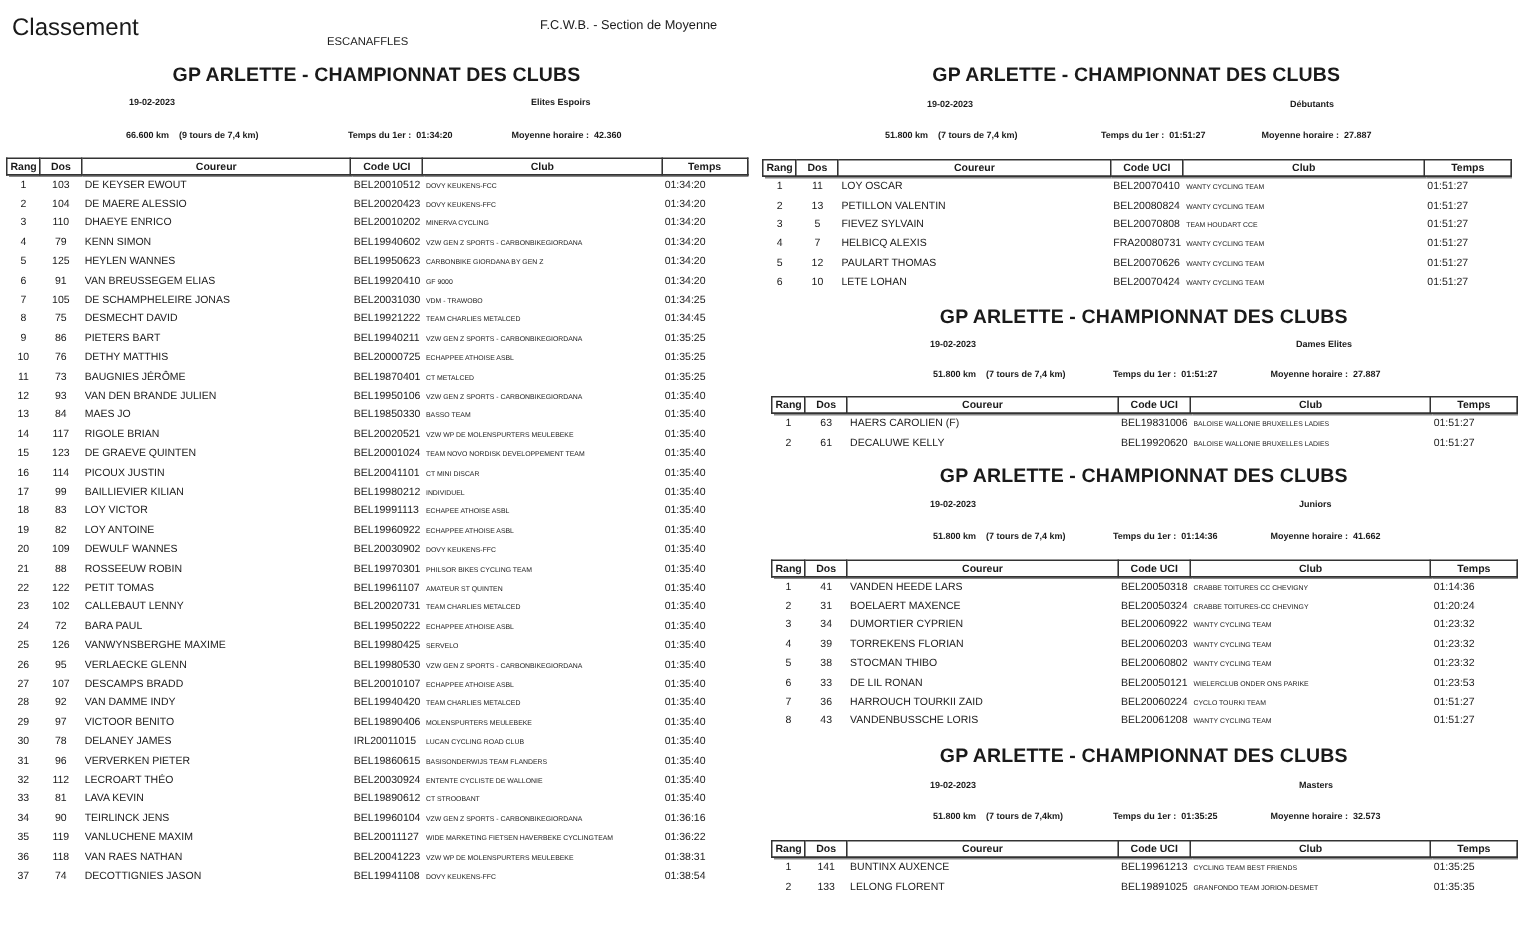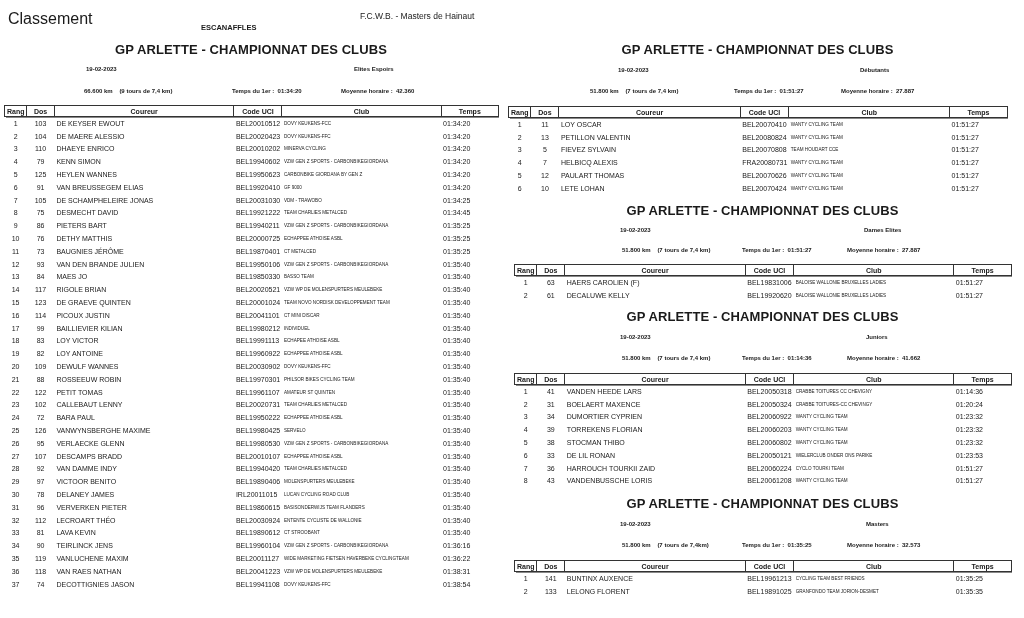--- a/index.html
+++ b/index.html
@@ -1,39 +1,39 @@
 <!DOCTYPE html>
 <html><head>
 <meta charset="utf-8">
 <style>
   html, body { margin:0; padding:0; background:#ffffff; }
   body { width:1024px; height:618px; position:relative; overflow:hidden; font-family:"Liberation Sans", sans-serif; color:#1a1a1a; }
   .abs { position:absolute; }
   .doc-title { left:8px; top:10px; font-size:16px; font-weight:normal; }
   .org { left:360px; top:11px; font-size:8.5px; }
-  .venue { left:201px; top:23px; font-size:7.5px; font-weight:bold; }
+  .venue { left:218px; top:23px; font-size:7.5px; font-weight:normal; }
 
   .block { position:absolute; }
   .race-title { position:absolute; font-size:13px; font-weight:bold; white-space:nowrap; letter-spacing:0.1px; }
   .meta { position:absolute; font-size:6px; font-weight:bold; white-space:nowrap; }
 
   table.res { position:absolute; border-collapse:collapse; font-size:7px; table-layout:fixed; }
   table.res th { border:1px solid #333; box-shadow: 1px 1px 0 #888; font-weight:bold; font-size:7px; height:10px; padding:0 2px; text-align:center; background:#fff; }
   table.res td { height:12.8px; padding:0 2px; white-space:nowrap; overflow:hidden; }
   td.c-rang, td.c-dos { text-align:center; }
   td.c-name { padding-left:4px; }
   td.c-uci { padding-left:2px; }
   td.c-club { font-size:4.6px; padding-left:2px; }
   td.c-time { text-align:left; padding-left:8px; }
 </style>
 </head>
 <body>
 
 <div class="abs doc-title">Classement</div>
-<div class="abs org">F.C.W.B. - Masters de Hainaut</div>
+<div class="abs org">F.C.W.B. - Section de Moyenne</div>
 <div class="abs venue">ESCANAFFLES</div>
 
 <div id="blocks">
     <div class="block" style="left: 0px; top: 0px;">
       <div class="race-title" style="left: 4px; top: 42px; width: 494px; text-align: center;">GP ARLETTE - CHAMPIONNAT DES CLUBS</div>
       <div class="meta" style="left: 86px; top: 66px;">19-02-2023</div>
       <div class="meta" style="left: 354px; top: 66px;">Elites Espoirs</div>
       <div class="meta" style="left: 84px; top: 88px;"><span>66.600  km</span><span>&nbsp;&nbsp;&nbsp; </span><span>(9 tours de 7,4 km)</span></div>
       <div class="meta" style="left: 232px; top: 88px;"><span>Temps du 1er :</span><span>&nbsp;&nbsp;</span><span>01:34:20</span></div>
       <div class="meta" style="left: 341px; top: 88px;"><span>Moyenne horaire :</span><span>&nbsp;&nbsp;</span><span>42.360</span></div>

